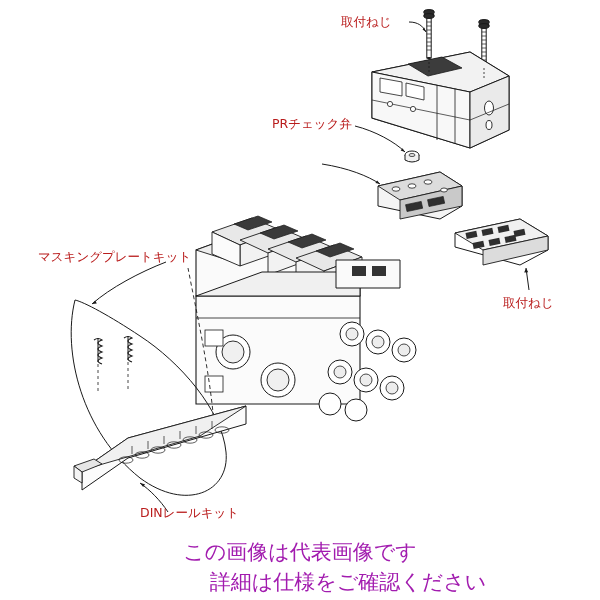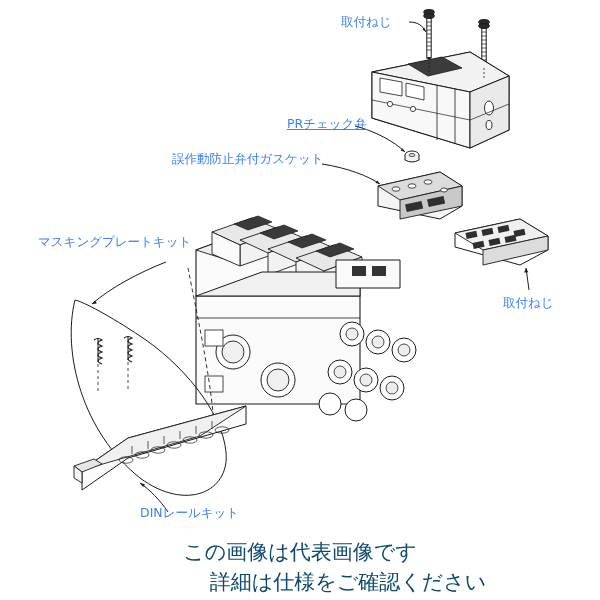--- a/index.html
+++ b/index.html
@@ -23,31 +23,31 @@
   .diagram-svg {
     position: absolute;
     left: 0;
     top: 0;
   }
   .lbl {
     position: absolute;
     font-family: "DejaVu Sans", sans-serif;
     font-size: 12.5px;
     line-height: 1.1;
-    color: #3b82f6;
+    color: #b91c1c;
     white-space: nowrap;
     letter-spacing: 0px;
   }
   .caption {
     position: absolute;
     left: 0;
     width: 600px;
     text-align: center;
     font-family: "DejaVu Sans", sans-serif;
-    color: #0c4a6e;
+    color: #a21caf;
     white-space: nowrap;
   }
   .caption-1 {
     top: 538px;
     font-size: 21px;
   }
   .caption-2 {
     top: 568px;
     font-size: 21px;
     padding-left: 48px;
@@ -241,22 +241,21 @@
         <line x1="212" y1="421" x2="212" y2="429"></line>
       </g>
       <polygon points="74,466 94,459 102,464 82,472" fill="#e6e6e6" stroke="#1a1a1a" stroke-width="0.9"></polygon>
       <polygon points="74,466 74,478 82,483 82,472" fill="#f4f4f4" stroke="#1a1a1a" stroke-width="0.9"></polygon>
       <path d="M168,512 C160,500 150,490 140,483" fill="none" stroke="#1a1a1a" stroke-width="1"></path>
       <polygon points="140,483 143.2,487 145,484.2" fill="#1a1a1a"></polygon>
     </g>
   </svg>
 
   <div class="lbl" style="left:341px; top:15px;">取付ねじ</div>
-  <div class="lbl" style="left:287px; top:117px;text-decoration:underline;">PRチェック弁</div>
-  <div class="lbl" style="left:172px; top:152px;">誤作動防止弁付ガスケット</div>
-  <div class="lbl" style="left:38px; top:235px;">マスキングプレートキット</div>
+  <div class="lbl" style="left:272px; top:117px;">PRチェック弁</div>
+  <div class="lbl" style="left:38px; top:250px;">マスキングプレートキット</div>
   <div class="lbl" style="left:503px; top:296px;">取付ねじ</div>
   <div class="lbl" style="left:140px; top:506px;">DINレールキット</div>
 
   <div class="caption caption-1">この画像は代表画像です</div>
   <div class="caption caption-2">詳細は仕様をご確認ください</div>
 
 </div>
 
 </body></html>

